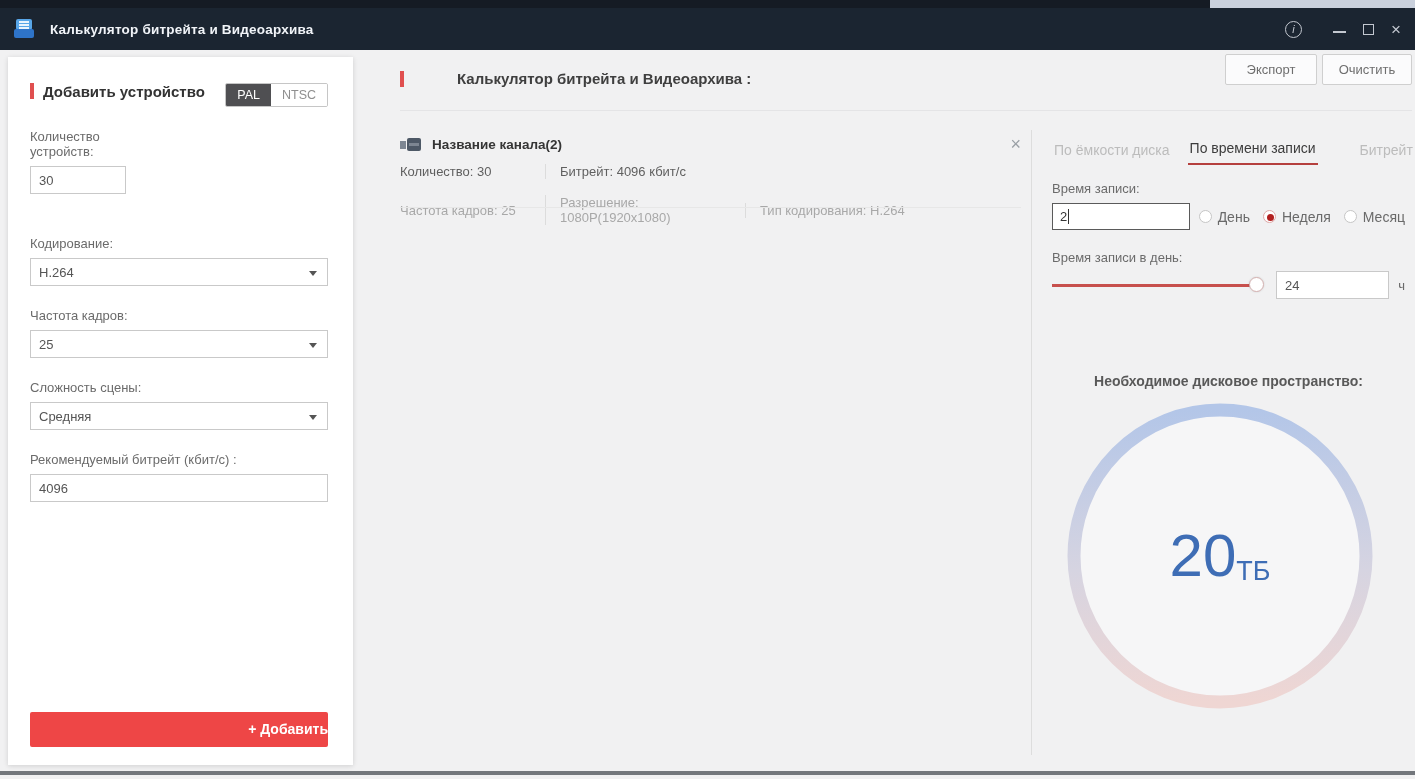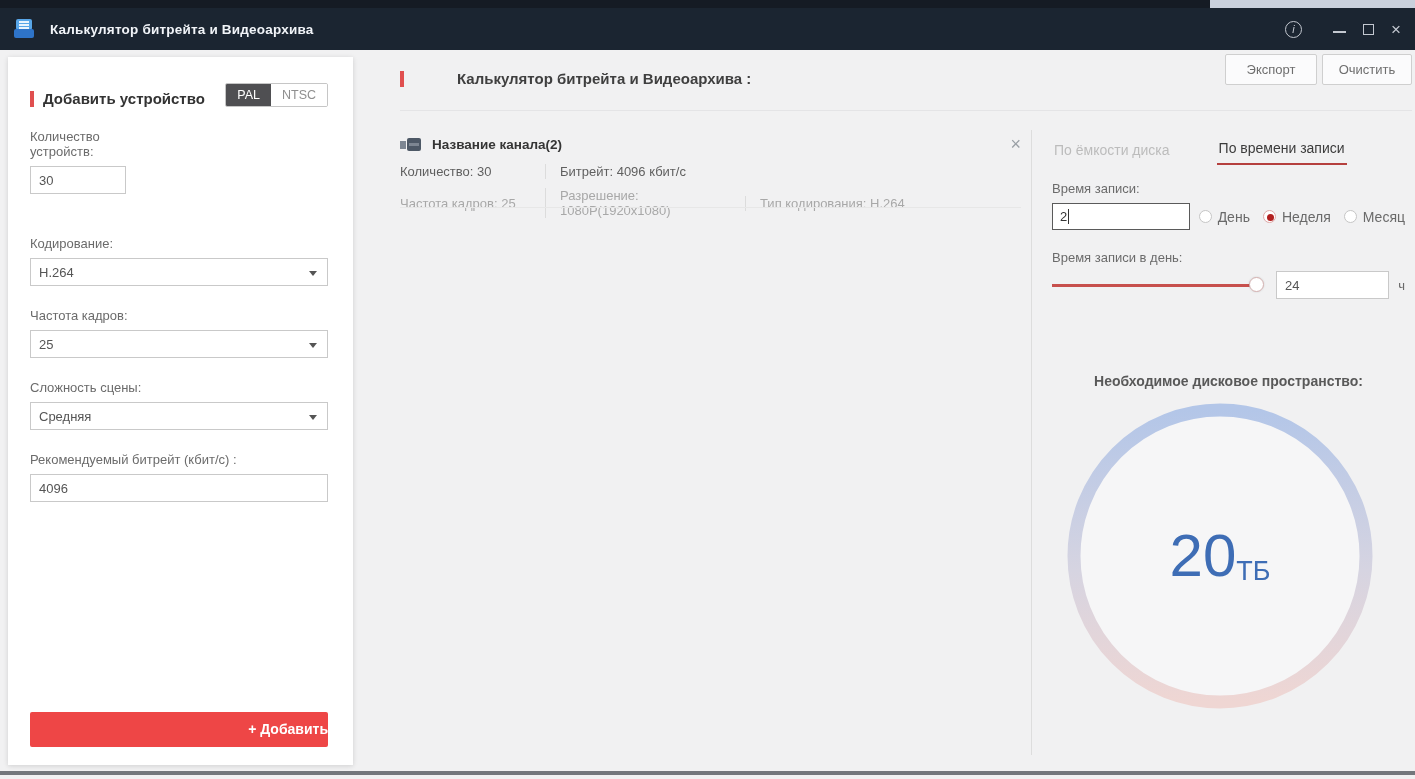--- a/index.html
+++ b/index.html
@@ -27,21 +27,21 @@
   .ic-close { font-size:17px; line-height:17px; }
 
   
   .app-body { position:absolute; left:0; top:50px; width:1415px; height:725px; background:#f1f1f2; }
   .bottom-strip { position:absolute; left:0; bottom:0; width:1415px; height:4px; background:#73777c; }
 
   
   .sidebar { position:absolute; left:8px; top:7px; width:345px; height:708px; background:#ffffff;
     box-shadow:0 1px 5px rgba(0,0,0,.14); }
   .sb-inner { padding:26px 25px 0 22px; }
-  .sb-head { display:flex; align-items:flex-end; }
+  .sb-head { display:flex; align-items:flex-start; }
   .red-bar { width:4px; height:16px; background:#e04f4f; margin-right:9px; flex:0 0 auto; }
   .sb-title { font-size:15px; font-weight:bold; color:#333; flex:1; }
   .toggle { display:flex; border:1px solid #c6c6c6; border-radius:2px; overflow:hidden; font-size:12.5px; }
   .toggle .opt { padding:4px 11px; cursor:default; }
   .toggle .opt.on { background:#4f4f52; color:#fff; }
   .toggle .opt.off { background:#fff; color:#8f8f8f; }
   .flabel { font-size:13px; color:#6b6b6b; margin-bottom:7px; }
   .two-col { display:flex; gap:20px; margin-top:22px; }
   .col1 { width:140px; } .col2 { width:96px; }
   input.box, .selectbox { width:100%; height:28px; border:1px solid #c9c9c9; background:#fff;
@@ -67,30 +67,30 @@
   
   .device-card { position:absolute; left:400px; top:87px; width:621px; }
   .dc-titlerow { display:flex; align-items:center; gap:11px; }
   .cam-icon { width:21px; height:15px; position:relative; flex:0 0 auto; }
   .cam-icon .lens { position:absolute; left:0; top:4px; width:6px; height:8px; background:#7d8692; }
   .cam-icon .body { position:absolute; left:7px; top:1px; width:14px; height:13px; background:#4d5866; border-radius:2px; }
   .cam-icon .stripe { position:absolute; left:9px; top:6px; width:10px; height:3px; background:#7d8692; }
   .dc-name { font-size:13.5px; font-weight:bold; color:#353535; }
   .dc-close { position:absolute; right:0; top:-2px; font-size:18px; color:#9aa0a6; cursor:pointer; line-height:18px; }
   .dc-row { display:flex; margin-top:12px; font-size:13px; color:#5f5f5f; align-items:center; }
-  .dc-row.dim { color:#a8a8a8; margin-top:9px; }
+  .dc-row.dim { color:#a8a8a8; margin-top:16px; }
   .dc-c1 { width:145px; }
   .dc-c2 { width:200px; }
   .dc-sep { border-left:1px solid #dcdcdc; padding-left:14px; }
   .card-divider { position:absolute; left:400px; top:157px; width:621px; height:1px; background:#e7e7e7; }
   .v-divider { position:absolute; left:1031px; top:80px; width:1px; height:625px; background:#dddddd; }
 
   
   .right-panel { position:absolute; left:1052px; top:80px; width:353px; }
-  .tabs { display:flex; align-items:flex-end; margin-top:10px; font-size:14px; color:#bcbcbc;gap:29px; }
+  .tabs { display:flex; align-items:flex-end; margin-top:10px; font-size:14px; color:#bcbcbc; }
   .tab { padding:0 2px 7px 2px; cursor:pointer; white-space:nowrap; }
   .tab.t1 { margin-right:16px; }
   .tab.t2 { margin-right:40px; }
   .tab.active { color:#3c3c3c; border-bottom:2px solid #b5403e; }
   .p-label { font-size:13px; color:#6b6b6b; margin-top:16px; }
   .record-row { display:flex; align-items:center; margin-top:7px; }
   .fake-input { width:152px; height:27px; border:1px solid #5a5a5a; background:#fff; font-size:13px;
     color:#333; padding:0 7px; display:flex; align-items:center; }
   .caret { display:inline-block; width:1px; height:15px; background:#333; margin-left:1px; }
   .radios { display:flex; align-items:center; margin-left:9px; gap:13px; }

